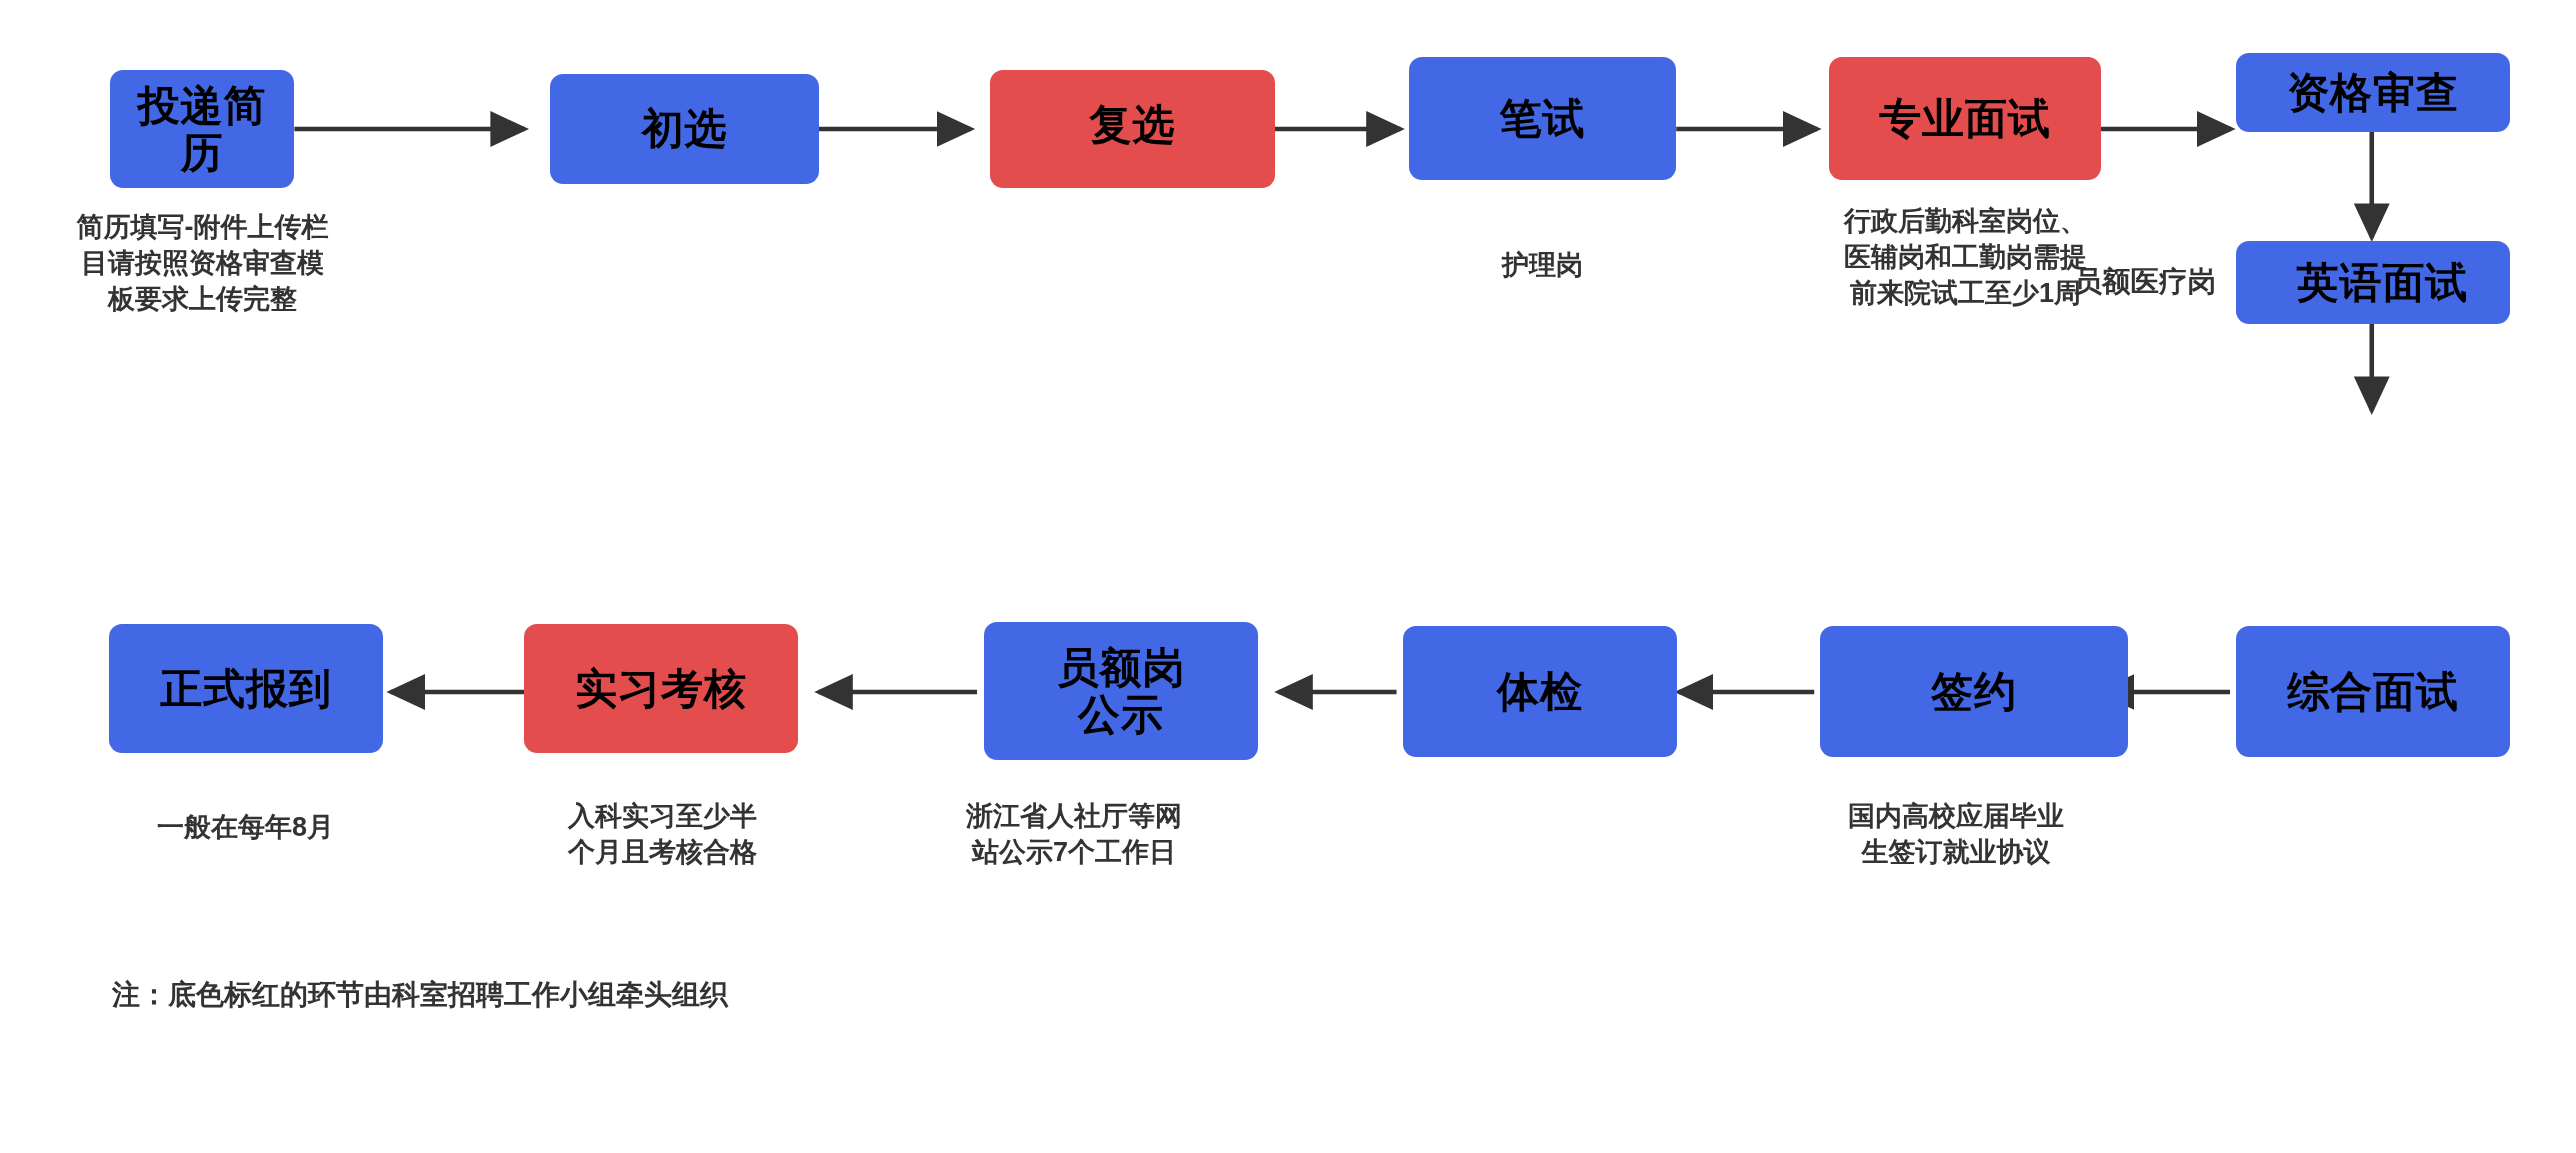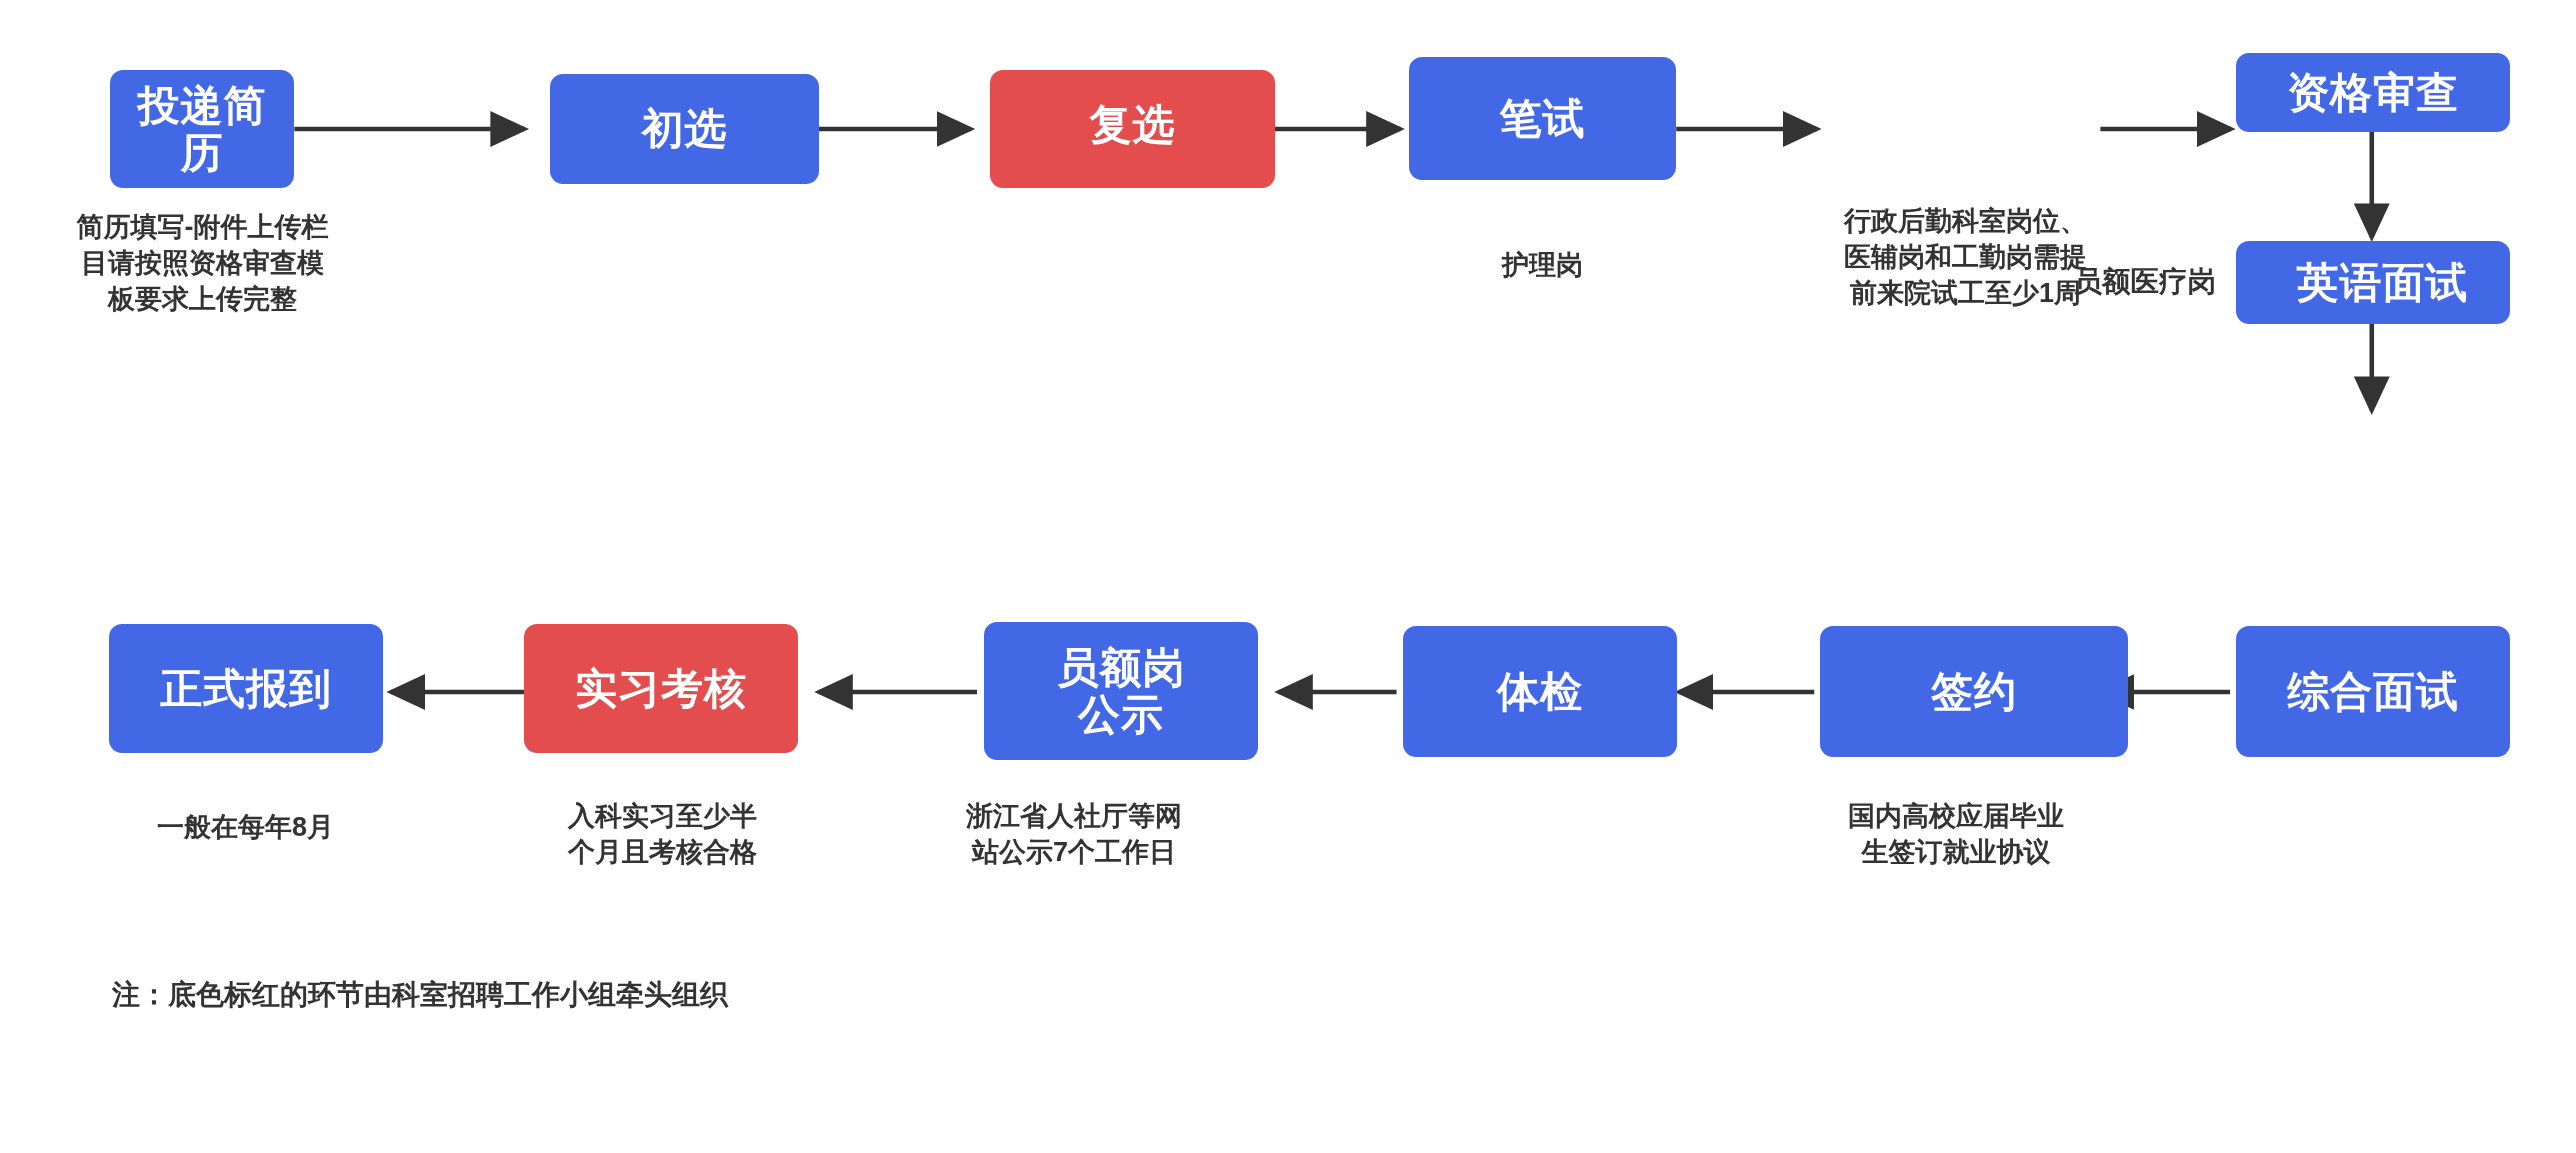--- a/index.html
+++ b/index.html
@@ -16,21 +16,21 @@
     height: 1154px;
     background: #ffffff;
     overflow: hidden;
   }
   .node {
     position: absolute;
     display: flex;
     align-items: center;
     justify-content: center;
     border-radius: 13px;
-    color: #ffffff;
+    color: #000000;
     font-weight: bold;
     font-size: 42px;
     line-height: 1.12;
     text-align: center;
     letter-spacing: 0.9px;
     white-space: pre-line;
     box-sizing: border-box;
     padding: 3.7px 9.2px;
   }
   .node.blue { background: #4368e6; }
@@ -101,20 +101,21 @@
   </svg>
 
   <div class="node blue" style="left:110px; top:70px; width:184px; height:118px;">投递简历</div>
 
   <div class="node blue" style="left:550px; top:74px; width:269px; height:110px;">初选</div>
 
   <div class="node red" style="left:990px; top:70px; width:285px; height:118px;font-family:Liberation Mono, monospace;">复选</div>
 
   <div class="node blue" style="left:1409px; top:57px; width:267px; height:123px;">笔试</div>
 
+  <div class="node red" style="left:1829px; top:57px; width:272px; height:123px;">专业面试</div>
 
   <div class="node blue" style="left:2236px; top:53px; width:274px; height:79px;">资格审查</div>
 
   <div class="node blue" style="left:2236px; top:241px; width:274px; height:83px;padding-left:28px;">英语面试</div>
 
   <div class="node blue" style="left:2236px; top:626px; width:274px; height:131px;">综合面试</div>
 
   <div class="node blue" style="left:1820px; top:626px; width:308px; height:131px;">签约</div>
 
   <div class="node blue" style="left:1403px; top:626px; width:274px; height:131px;">体检</div>

